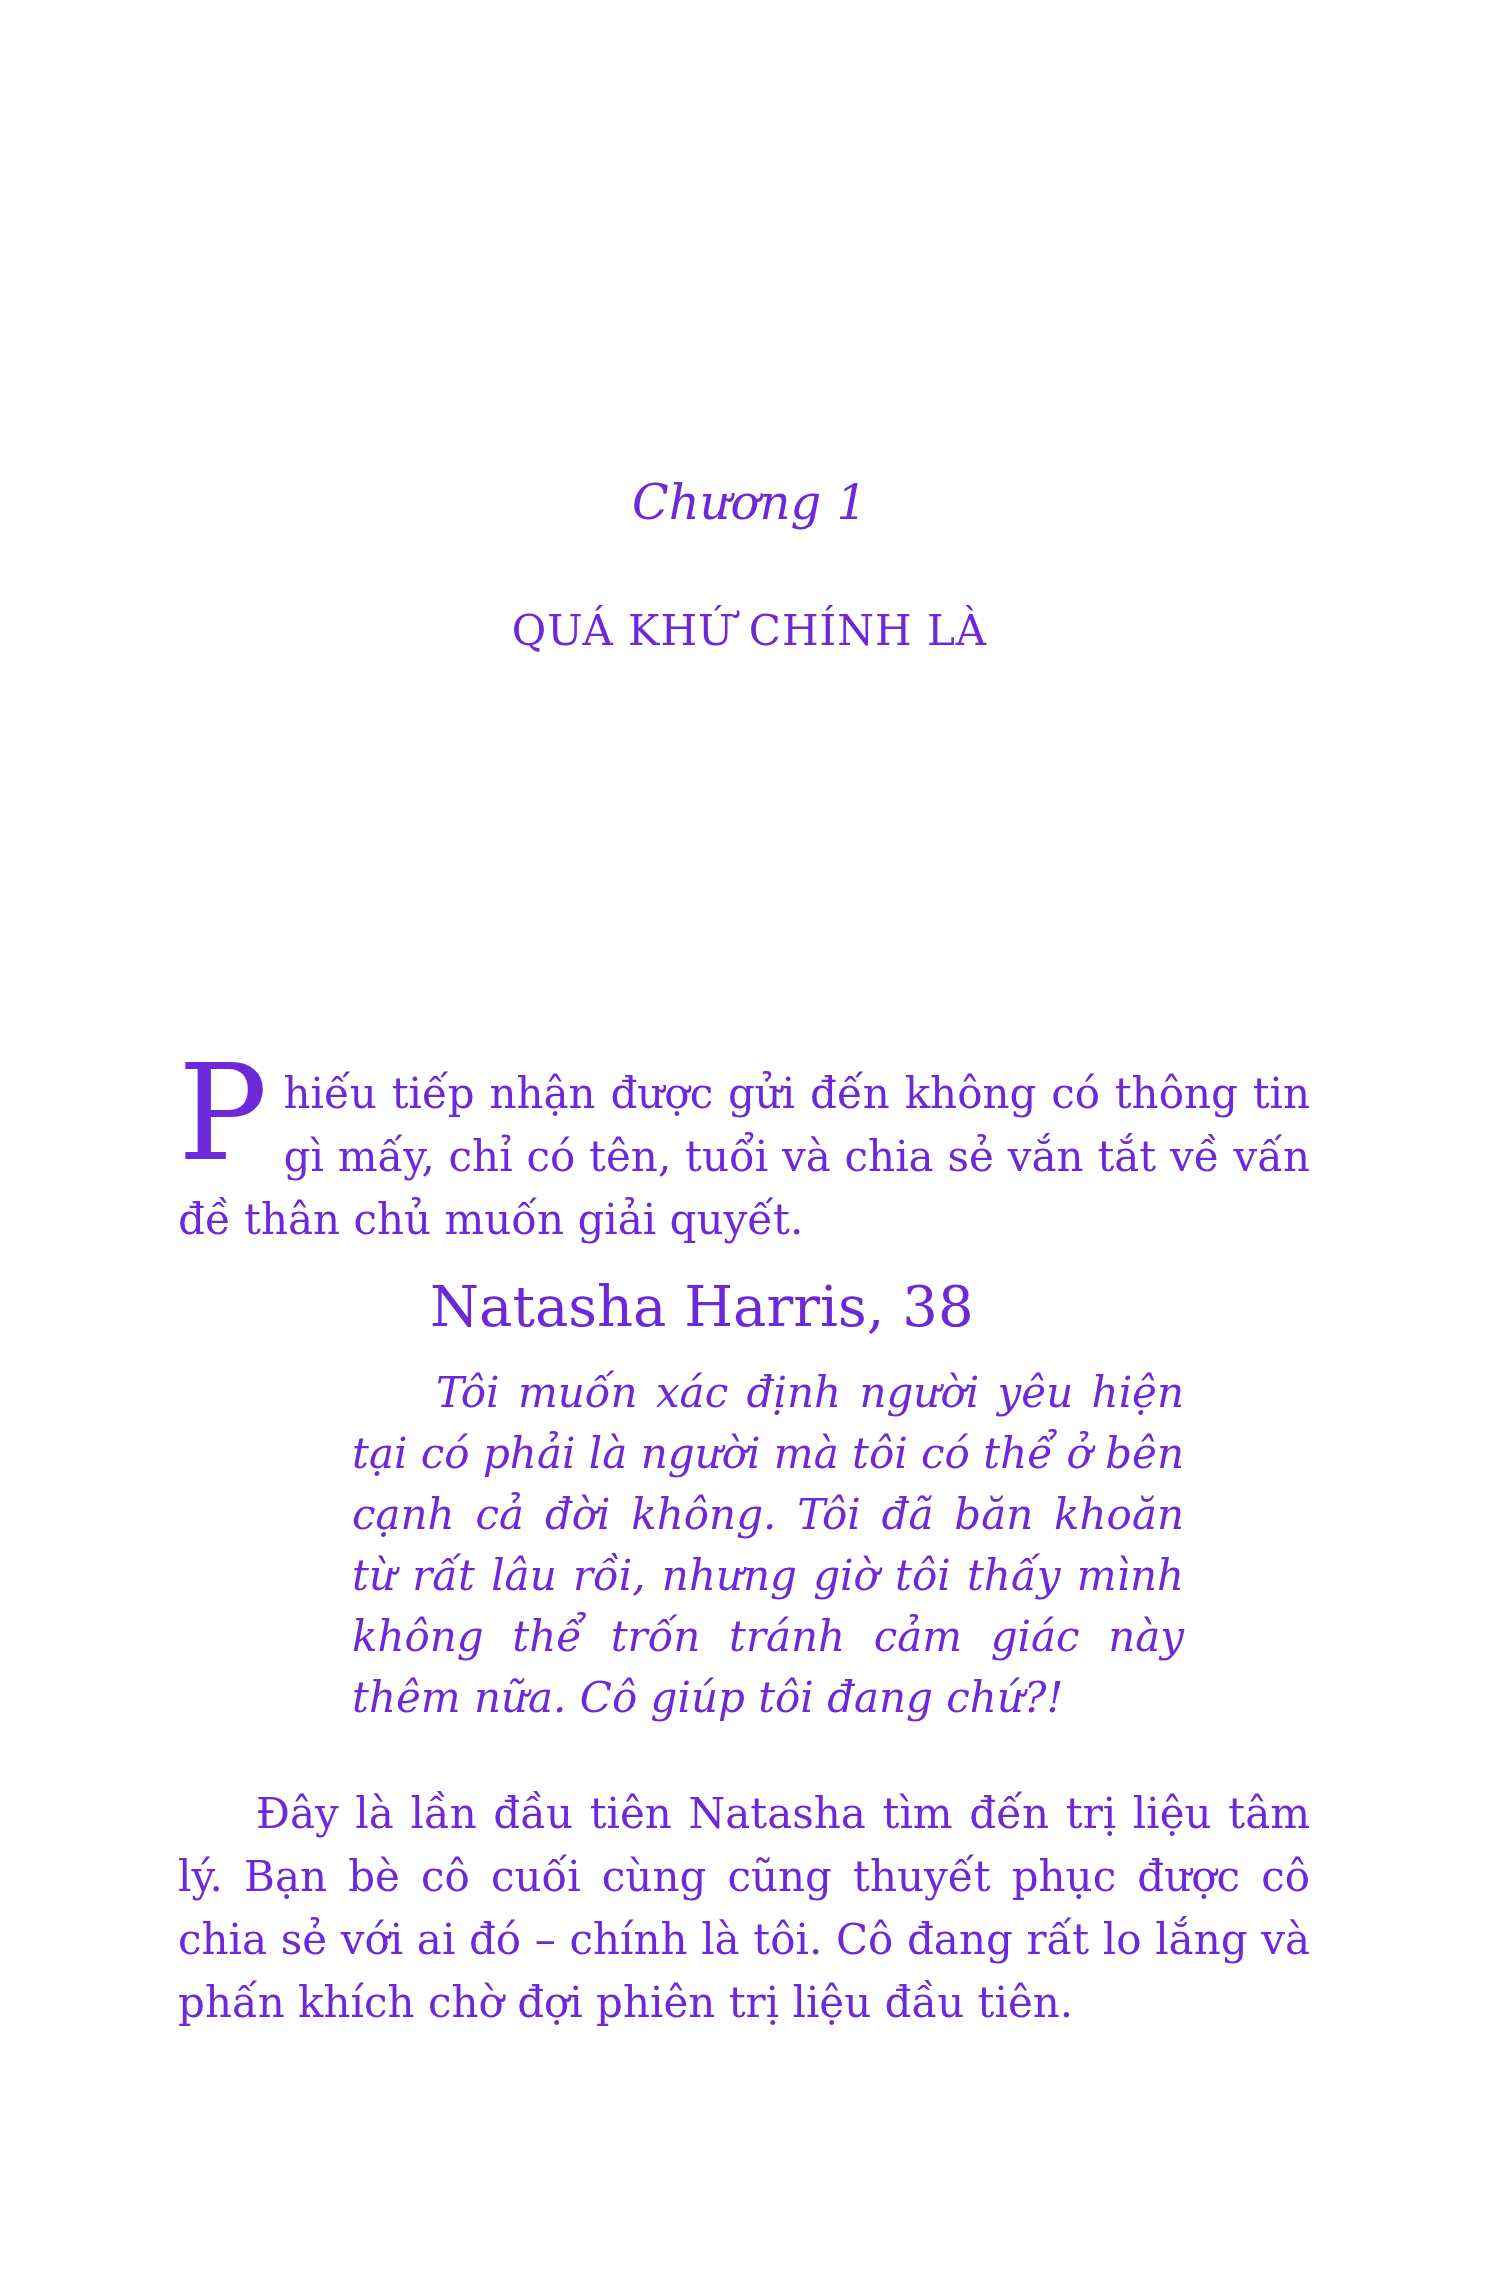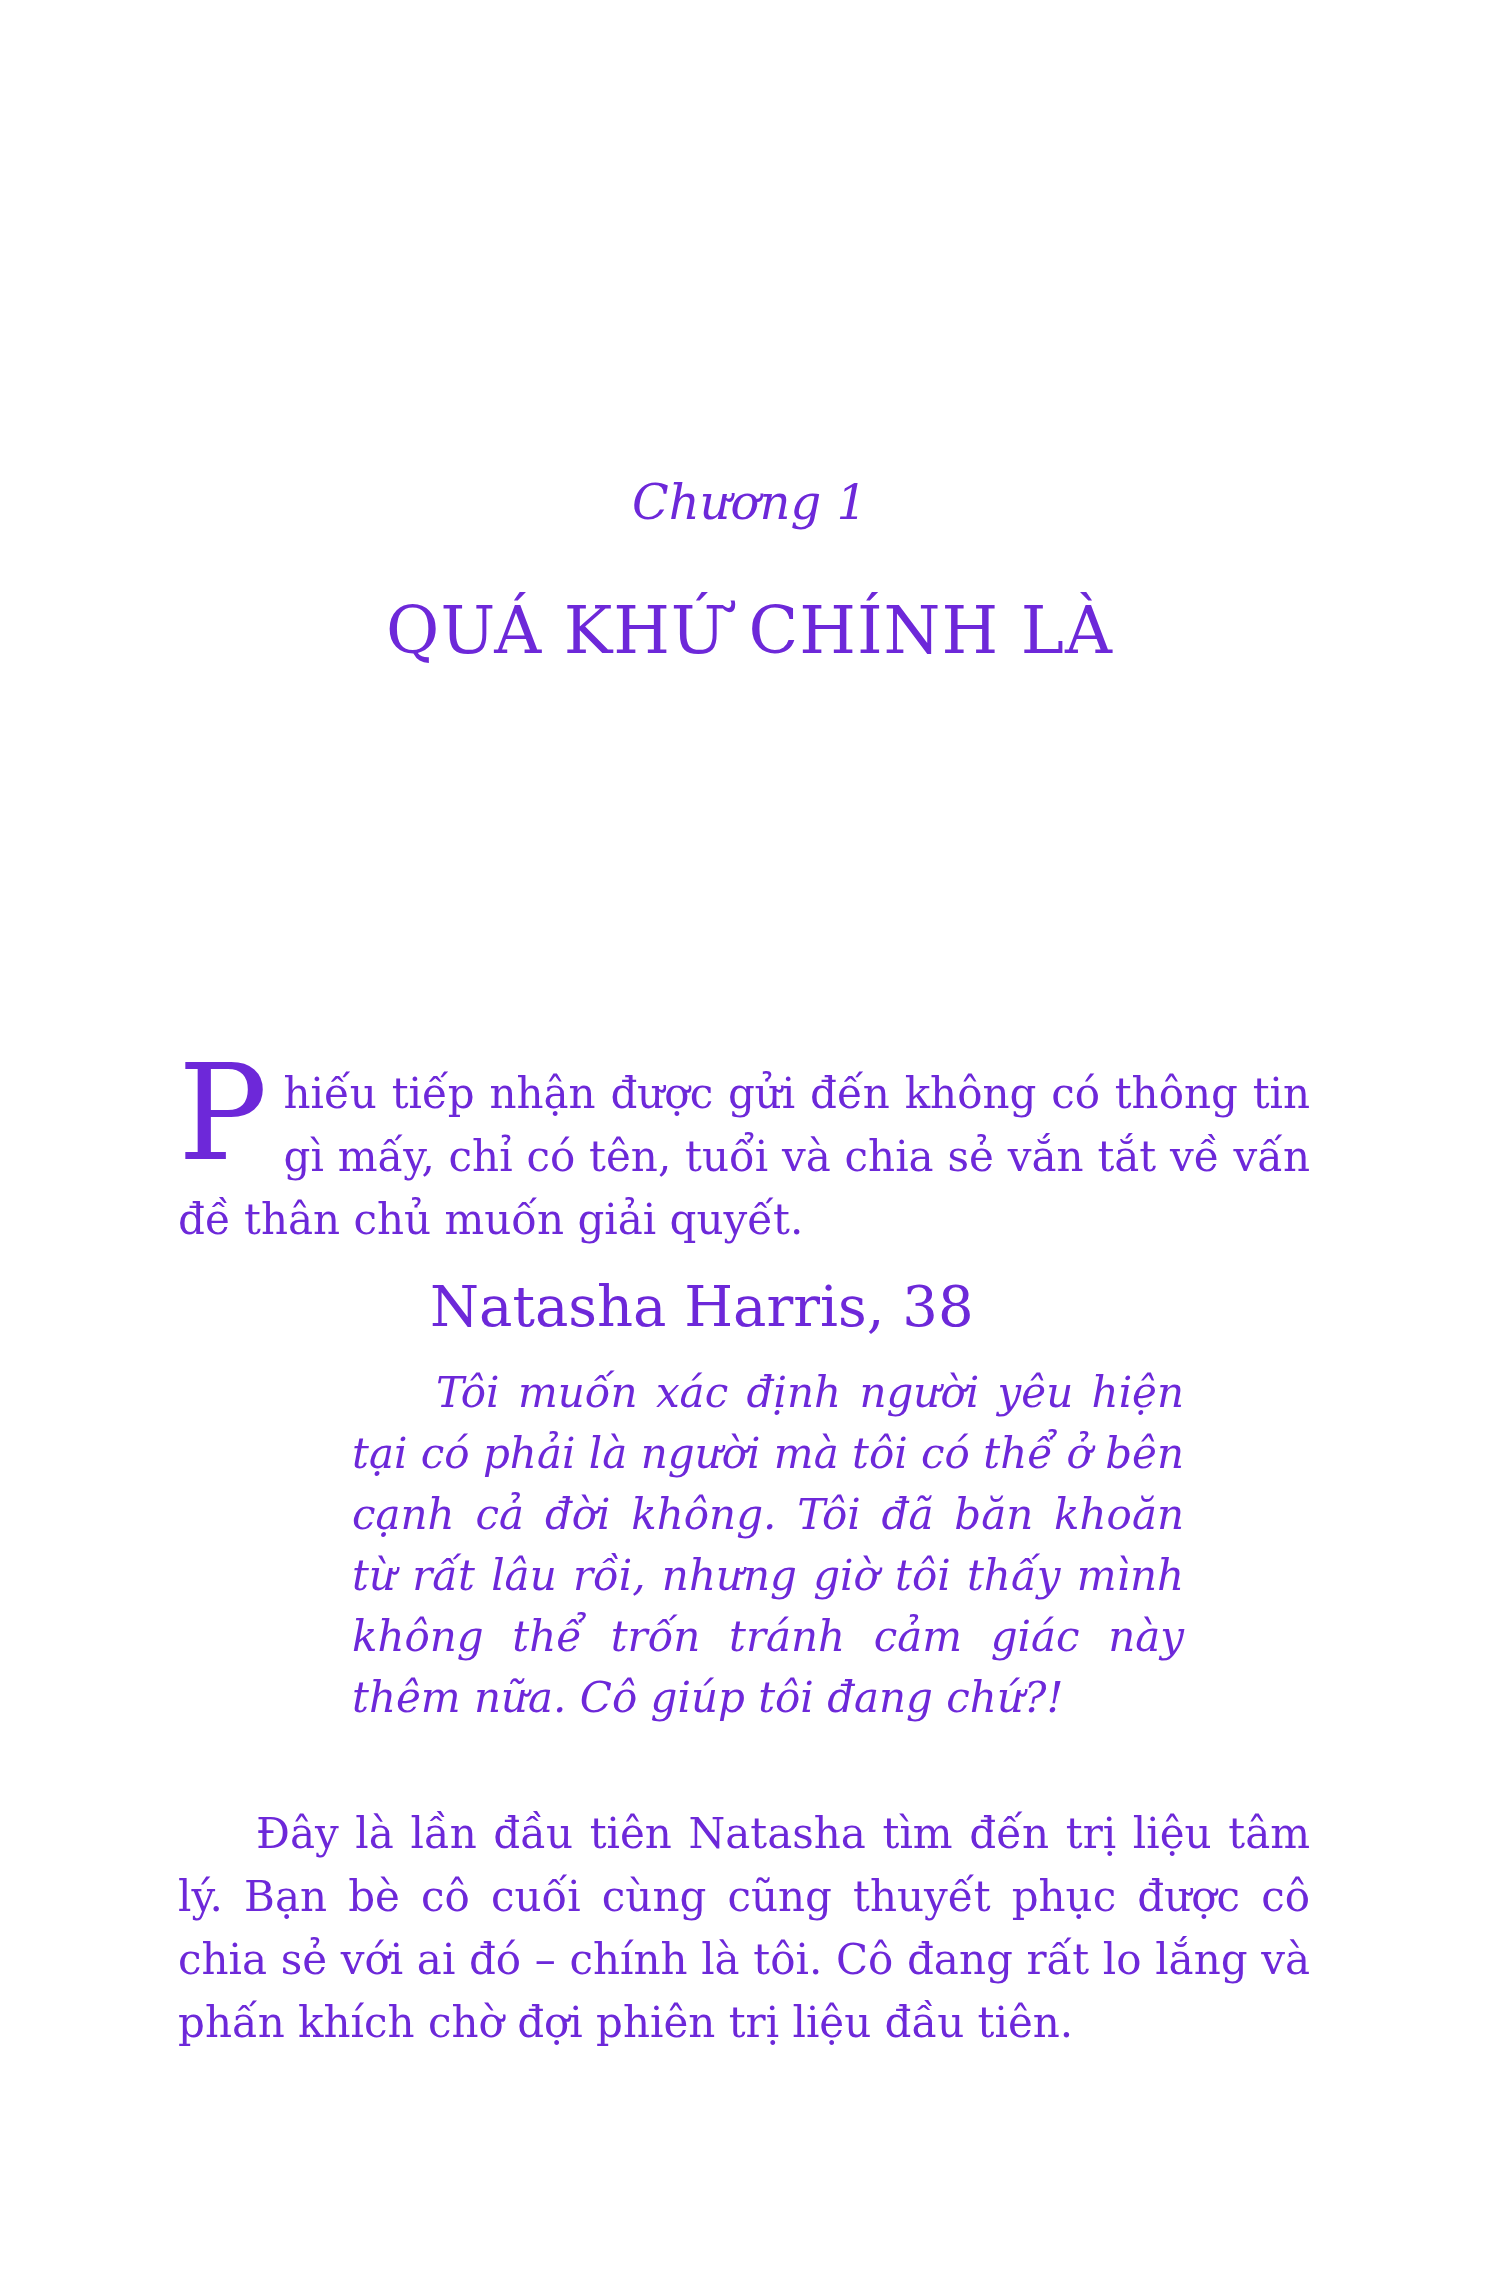--- a/index.html
+++ b/index.html
@@ -26,21 +26,21 @@
     font-size: 48px;
     line-height: 56px;
   }
   .chapter-title {
     position: absolute;
     top: 582px;
     left: 0;
     right: 0;
     margin: 0;
     text-align: center;
-    font-size: 65px;
+    font-size: 42px;
     line-height: 97px;
     font-weight: normal;
     letter-spacing: 1px;
   }
   .chapter-title .title-line {
     display: block;
   }
   .para, .client-quote, .client-name {
     margin: 0;
     font-size: 42px;
@@ -80,21 +80,20 @@
   }
   .para-2 {
     position: absolute;
     top: 1782px;
     left: 178px;
     width: 1132px;
     line-height: 63px;
     text-align: justify;
     text-justify: inter-word;
     text-indent: 78px;
-    margin-top: 20px;
   }
 </style>
 </head>
 <body>
 
 <div class="page">
 
   <div class="chapter-label">Chương 1</div>
 
   <h1 class="chapter-title">

